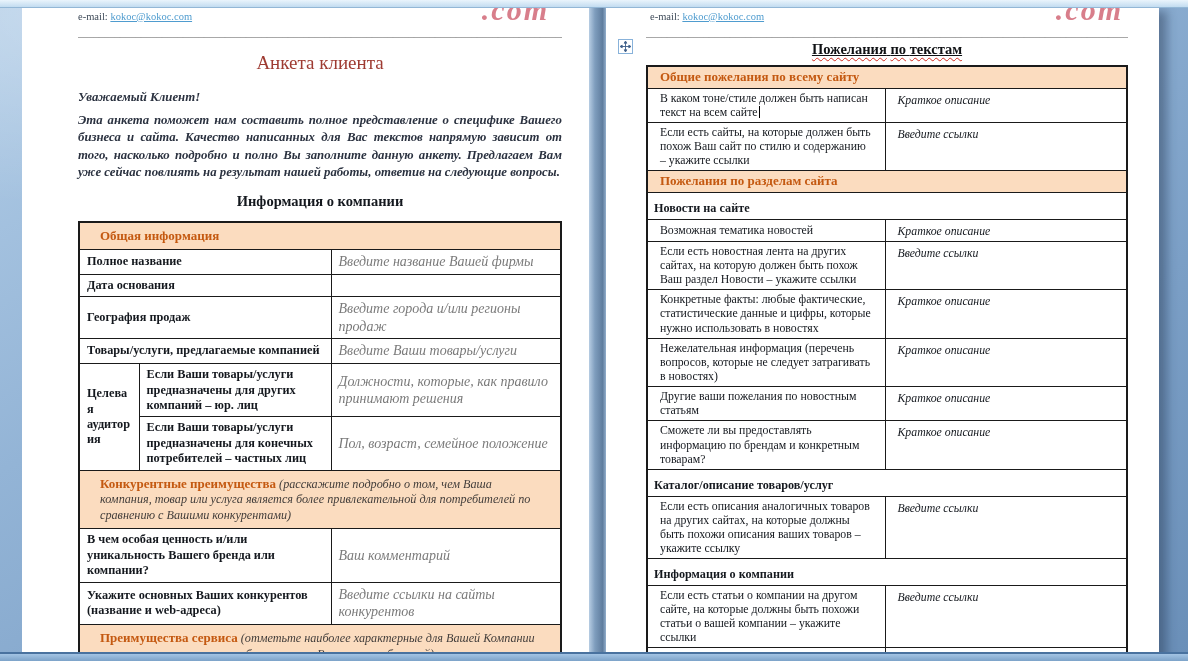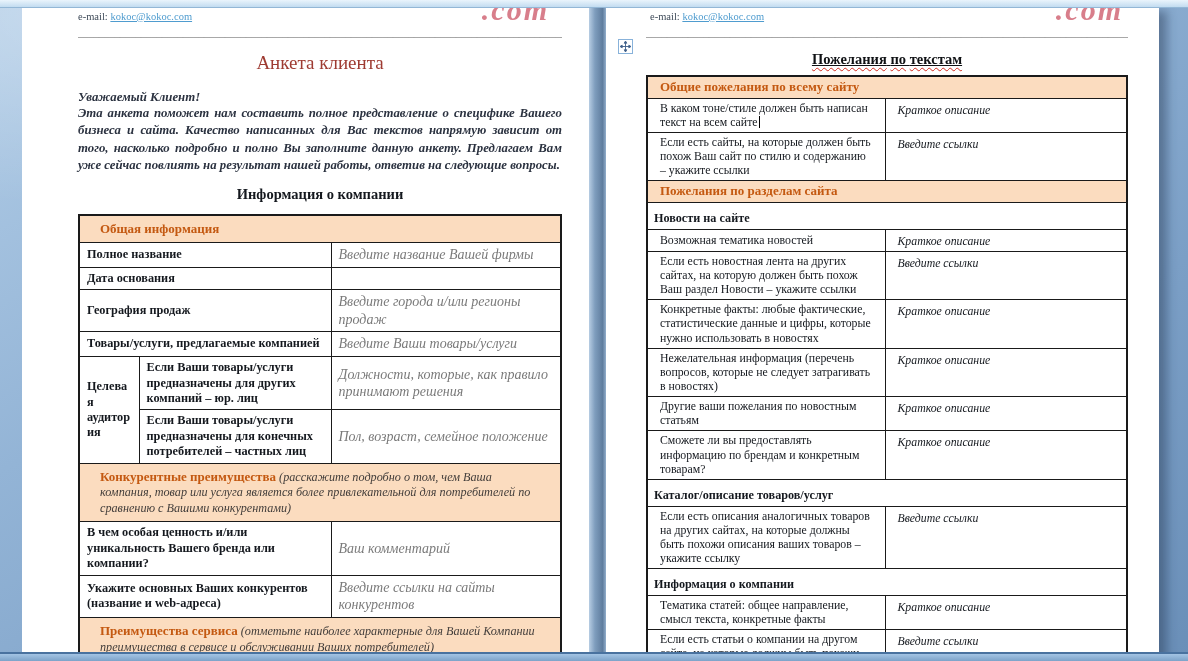--- a/index.html
+++ b/index.html
@@ -26,25 +26,25 @@
   .email-line a{color:#4f9ccf;text-decoration:underline}
   .logo-frag{position:absolute;top:-14px;font:bold italic 30px "Liberation Serif",serif;
     color:#d4717f;letter-spacing:2px;opacity:.9}
   .page1 .logo-frag{right:40px}
   .page2 .logo-frag{right:36px}
   .divider{margin-top:4px;height:12px;line-height:10px;font-size:10.5px;color:#5a5a5a;
     white-space:nowrap;overflow:hidden}
 
   .doc-title{margin:12px 0 0;text-align:center;font-size:19px;font-weight:normal;color:#9e3b32}
   .greeting{margin-top:16px;font-size:12.8px;font-weight:bold;font-style:italic;color:#2b3240}
-  .intro{font-size:12.8px;font-weight:bold;font-style:italic;color:#2b3240;
+  .intro{margin-top:7px;font-size:12.8px;font-weight:bold;font-style:italic;color:#2b3240;
     line-height:1.36;text-align:justify}
   .section-title{margin:11px 0 0;text-align:center;font-size:14.5px;font-weight:bold;color:#14181e}
 
-  .doc-title2{margin:11px 0 0;text-align:center;font-size:14.5px;font-weight:bold;color:#0f1114;
+  .doc-title2{margin:1px 0 0;text-align:center;font-size:14.5px;font-weight:bold;color:#0f1114;
     text-decoration:underline;text-decoration-thickness:1px}
   .doc-title2 .w{text-decoration:underline wavy #d02b20;text-decoration-thickness:1px;text-underline-offset:3px}
 
   table.doc-table{border-collapse:collapse;width:100%;border:2px solid #1a1a1a;table-layout:fixed}
   table.doc-table td{border:1px solid #1a1a1a;vertical-align:middle;word-wrap:break-word}
 
   
   .t1{margin-top:11px}
   .t1 td{padding:3px 7px;font-size:12.3px;line-height:1.26;color:#14181e}
   .t1 td.q{font-weight:bold}
@@ -233,24 +233,20 @@
       <td colspan="2" class="sub">Каталог/описание товаров/услуг</td>
     </tr>
     <tr>
       <td>Если есть описания аналогичных товаров на других сайтах, на которые должны быть похожи описания ваших товаров – укажите ссылку</td>
       <td class="a">Введите ссылки</td>
     </tr>
     <tr>
       <td colspan="2" class="sub">Информация о компании</td>
     </tr>
     <tr>
-      <td>Тематика статей: общее направление, смысл текста, конкретные факты</td>
-      <td class="a">Краткое описание</td>
-    </tr>
-    <tr>
       <td>Если есть статьи о компании на другом сайте, на которые должны быть похожи статьи о вашей компании – укажите ссылки</td>
       <td class="a">Введите ссылки</td>
     </tr>
     <tr>
       <td>Нежелательная информация (перечень вопросов, которые не следует затрагивать в текстах о компании)</td>
       <td class="a">Краткое описание</td>
     </tr>
 
   </tbody>
     </table>

